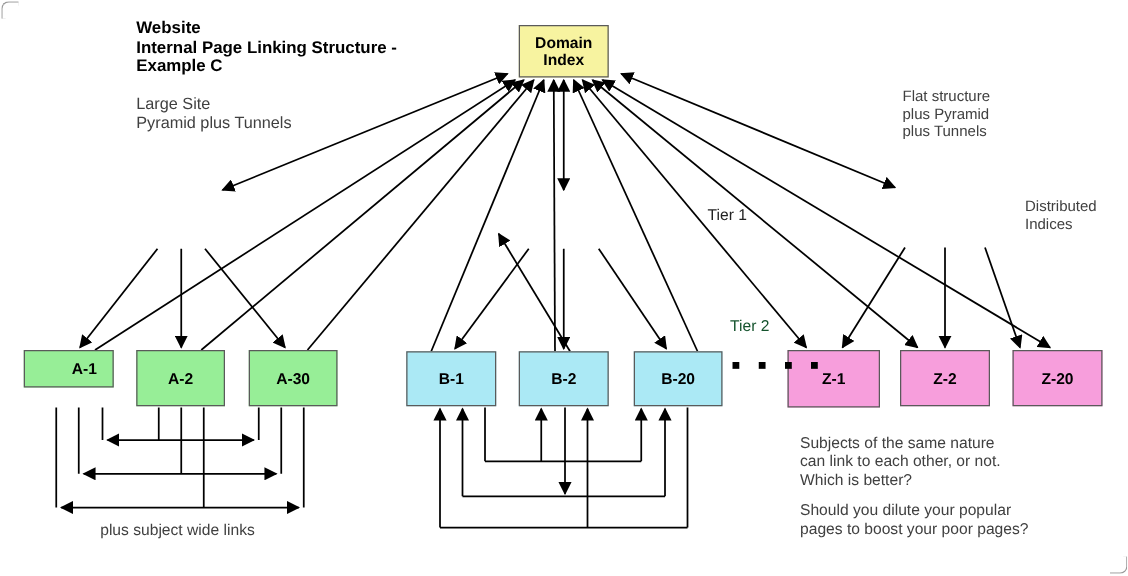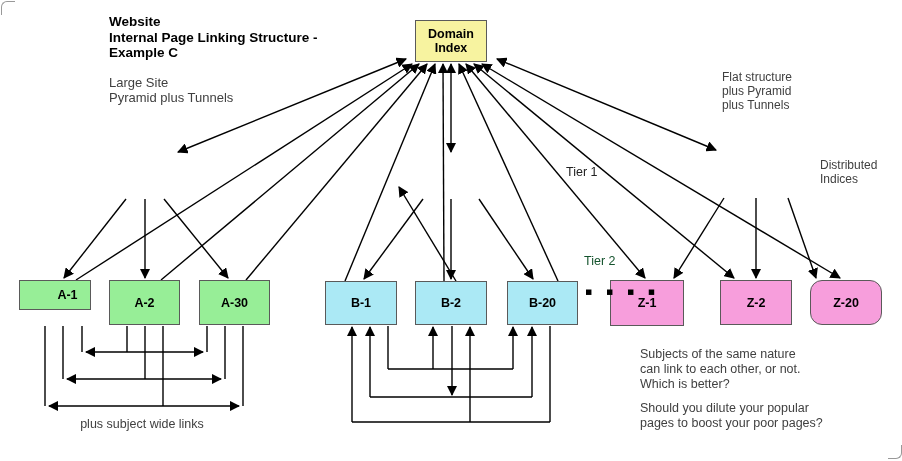--- a/index.html
+++ b/index.html
@@ -13,23 +13,23 @@
               text-align:center;line-height:14px;}
   #box-subject-a{left:108px;top:153px;width:74px;height:45px;}
   #box-subject-b{left:415px;top:154px;width:72px;height:44px;}
   #box-subject-z{left:720px;top:153px;width:73px;height:44px;}
   #box-a1{left:19px;top:280px;width:72px;height:30px;padding-left:25px;}
   #box-a2{left:109px;top:280px;width:71px;height:45px;}
   #box-a20{left:199px;top:280px;width:71px;height:45px;}
   #box-b1{left:325px;top:281px;width:72px;height:44px;}
   #box-b2{left:415px;top:281px;width:72px;height:44px;}
   #box-b20{left:507px;top:281px;width:71px;height:44px;}
-  #box-z1{left:610px;top:280px;width:74px;height:46px;}
+  #box-z1{left:630px;top:280px;width:74px;height:46px;}
   #box-z2{left:720px;top:280px;width:72px;height:45px;}
-  #box-z20{left:810px;top:280px;width:72px;height:45px;border-radius:12px;}
+  #box-z20{left:810px;top:280px;width:72px;height:45px;}
   .note{position:absolute;font-size:12px;color:#404040;white-space:pre-line;z-index:3;
         line-height:14px;}
   #t-title{left:109px;top:14px;font-size:13.5px;font-weight:bold;line-height:15.5px;color:#000;}
   #t-subtitle{left:109px;top:75px;font-size:13px;line-height:15px;}
   #t-flat{left:722px;top:70px;}
   #t-distributed{left:820px;top:158px;}
   #t-tier1{left:566px;top:165px;font-size:12.5px;color:#222;}
   #t-tier2{left:584px;top:254px;font-size:12.5px;color:#14532d;}
   #t-plus{left:37px;top:417px;width:210px;text-align:center;font-size:12.5px;}
   #t-removed{left:340px;top:428px;width:220px;text-align:center;font-size:12.5px;}

